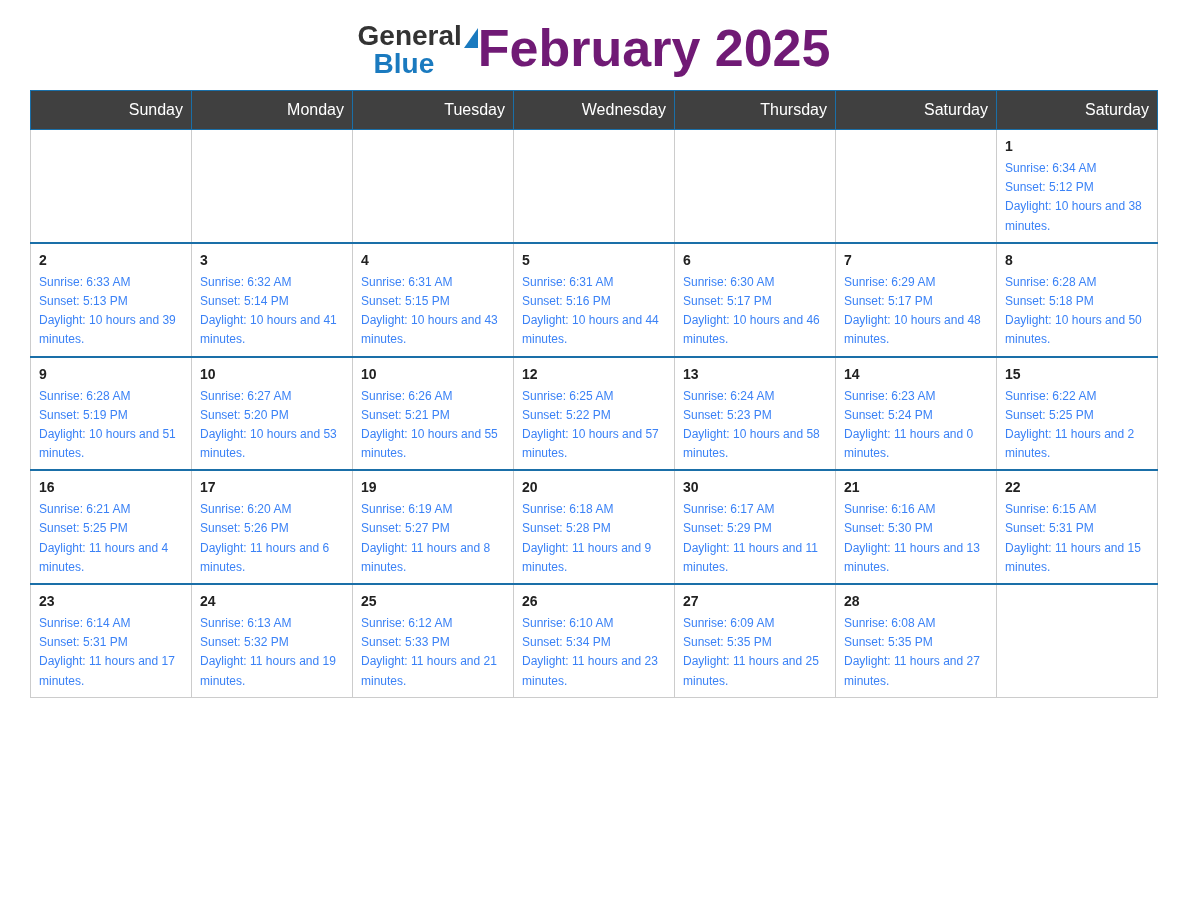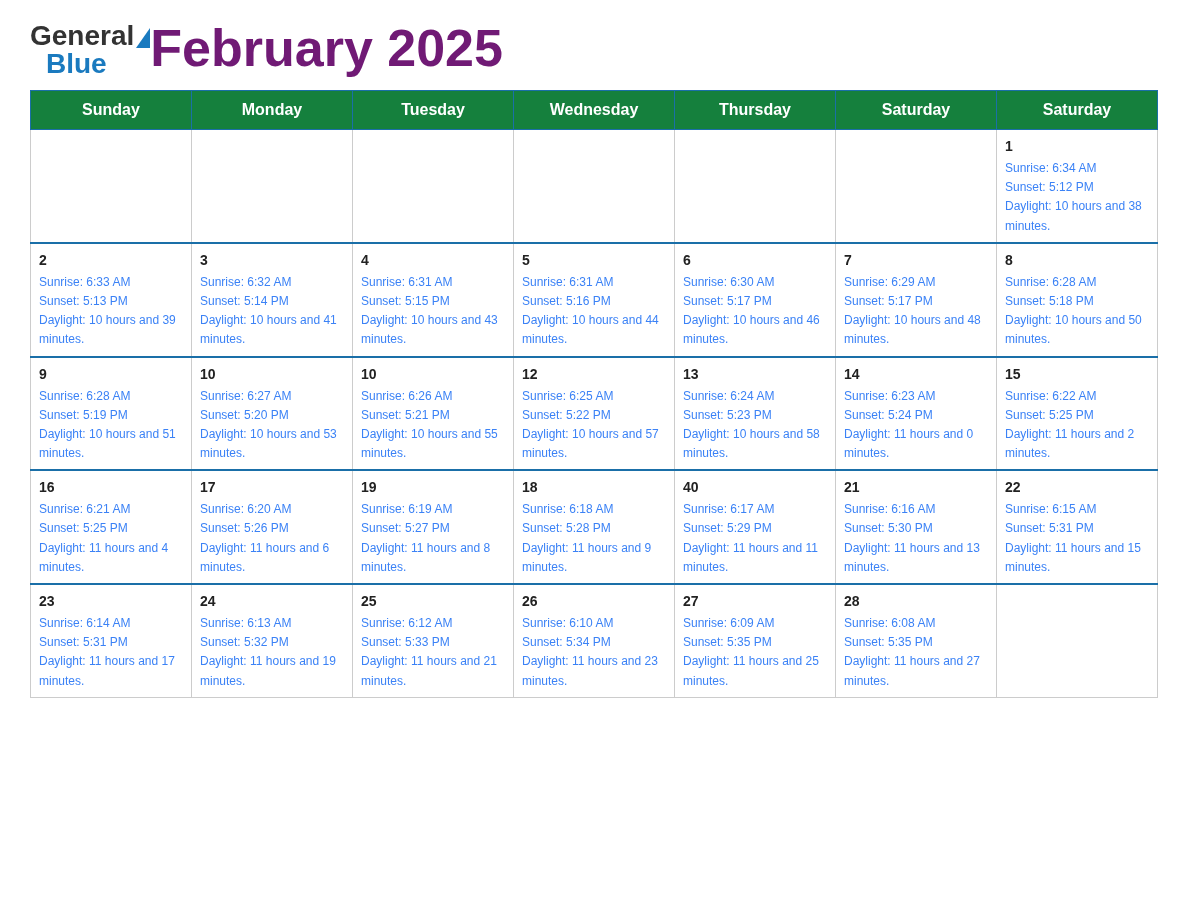--- a/index.html
+++ b/index.html
@@ -6,21 +6,21 @@
     body {
       font-family: Arial, Helvetica, sans-serif;
       background: #fff;
       color: #333;
       width: 1188px;
       min-height: 918px;
       padding: 20px 30px;
     }
     .header {
       display: flex;
-      justify-content: flex-start;
+      justify-content: center;
       align-items: flex-start;
       margin-bottom: 10px;
     }
     .logo {
       display: flex;
       flex-direction: column;
       align-items: flex-start;
     }
     .logo-text {
       display: flex;
@@ -59,26 +59,26 @@
       font-size: 22px;
       color: #444;
       margin-top: 4px;
     }
     .calendar {
       width: 100%;
       border-collapse: collapse;
       margin-top: 10px;
     }
     .calendar th {
-      background: #15803d;
+      background: #404040;
       color: #fff;
       font-size: 16px;
-      font-weight: bold;
+      font-weight: normal;
       padding: 10px 8px;
-      text-align: center;
+      text-align: right;
       border: 1px solid #1a6fa8;
     }
     .calendar td {
       vertical-align: top;
       padding: 6px 8px;
       border: 1px solid #ccc;
       width: 14.28%;
       min-height: 110px;
       height: 110px;
       font-size: 12.5px;
@@ -215,25 +215,25 @@
         </td>
         <td>
           <span class="day-num">17</span>
           <div class="day-info">Sunrise: 6:20 AM<br>Sunset: 5:26 PM<br>Daylight: 11 hours and 6 minutes.</div>
         </td>
         <td>
           <span class="day-num">19</span>
           <div class="day-info">Sunrise: 6:19 AM<br>Sunset: 5:27 PM<br>Daylight: 11 hours and 8 minutes.</div>
         </td>
         <td>
-          <span class="day-num">18</span>
+          <span class="day-num">20</span>
           <div class="day-info">Sunrise: 6:18 AM<br>Sunset: 5:28 PM<br>Daylight: 11 hours and 9 minutes.</div>
         </td>
         <td>
-          <span class="day-num">40</span>
+          <span class="day-num">30</span>
           <div class="day-info">Sunrise: 6:17 AM<br>Sunset: 5:29 PM<br>Daylight: 11 hours and 11 minutes.</div>
         </td>
         <td>
           <span class="day-num">21</span>
           <div class="day-info">Sunrise: 6:16 AM<br>Sunset: 5:30 PM<br>Daylight: 11 hours and 13 minutes.</div>
         </td>
         <td>
           <span class="day-num">22</span>
           <div class="day-info">Sunrise: 6:15 AM<br>Sunset: 5:31 PM<br>Daylight: 11 hours and 15 minutes.</div>
         </td>

